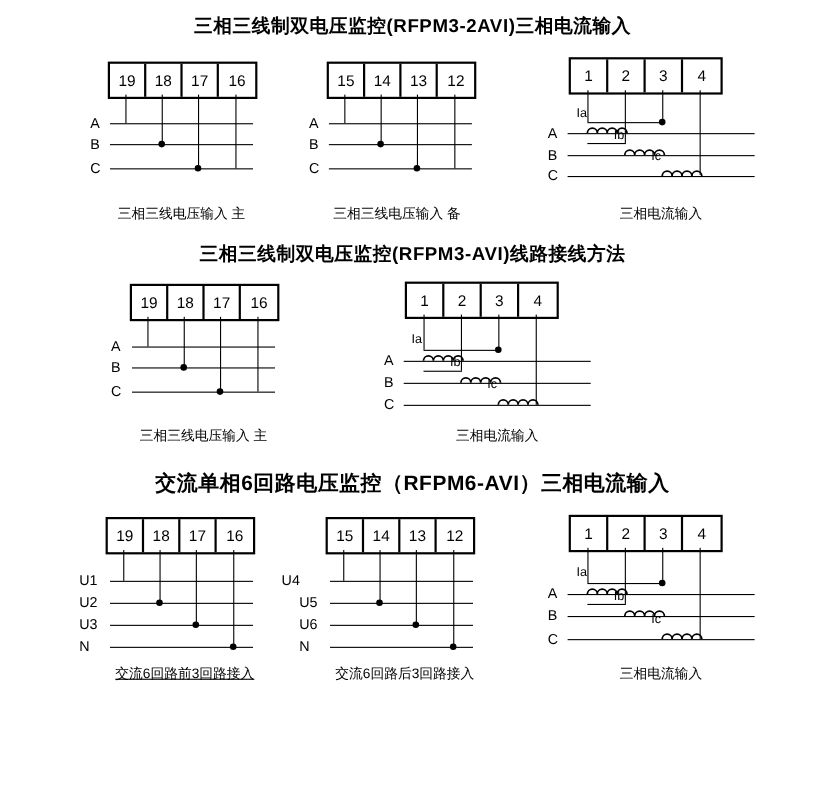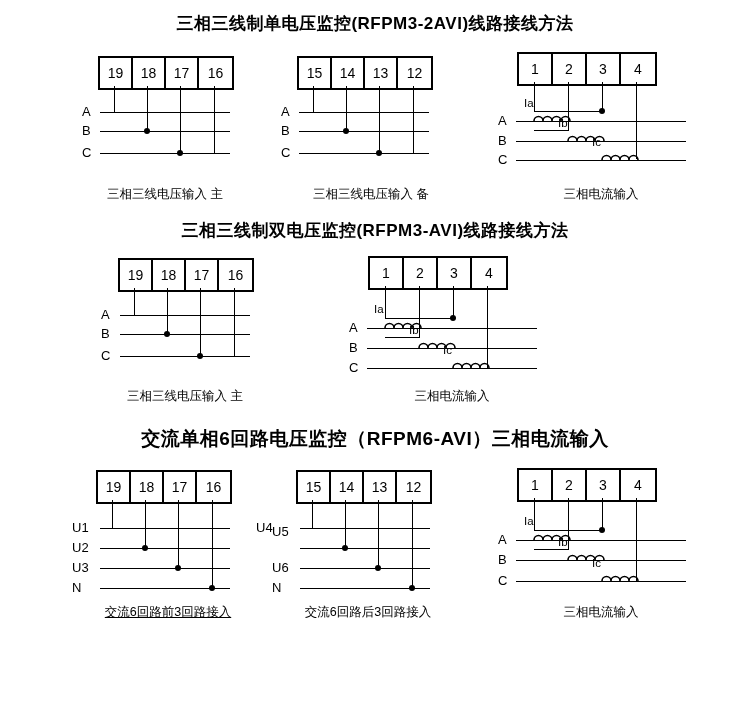--- a/index.html
+++ b/index.html
@@ -85,21 +85,21 @@
     white-space: nowrap;
   }
   svg.coil {
     position: absolute;
     overflow: visible;
   }
 </style>
 </head>
 <body>
 
-<div class="section-title" style="top:12px;">三相三线制单电压监控(RFPM3-2AVI)线路接线方法</div>
+<div class="section-title" style="top:12px;">三相三线制双电压监控(RFPM3-2AVI)三相电流输入</div>
 
 <div class="term-block" style="left:98px; top:56px;">
   <div class="term-cell">19</div>
   <div class="term-cell">18</div>
   <div class="term-cell">17</div>
   <div class="term-cell">16</div>
 </div>
 
 <div class="vline" style="left:114px; top:86px; height:26px;"></div>
 <div class="vline" style="left:147px; top:86px; height:45px;"></div>
@@ -127,21 +127,21 @@
 <div class="vline" style="left:379px; top:86px; height:67px;"></div>
 <div class="vline" style="left:413px; top:86px; height:67px;"></div>
 <div class="hline" style="left:299px; top:112px; width:130px;"></div>
 <div class="hline" style="left:299px; top:131px; width:130px;"></div>
 <div class="hline" style="left:299px; top:153px; width:130px;"></div>
 <div class="dot" style="left:343px; top:128px;"></div>
 <div class="dot" style="left:376px; top:150px;"></div>
 <div class="phase-label" style="left:281px; top:104px;">A</div>
 <div class="phase-label" style="left:281px; top:123px;">B</div>
 <div class="phase-label" style="left:281px; top:145px;">C</div>
-<div class="caption" style="left:286px; top:186px; width:170px;text-align:center;">三相三线电压输入  备</div>
+<div class="caption" style="left:276px; top:186px; width:170px;text-align:center;">三相三线电压输入  备</div>
 
 <div class="term-block" style="left:517px; top:52px;">
   <div class="term-cell w34">1</div>
   <div class="term-cell w34">2</div>
   <div class="term-cell w34">3</div>
   <div class="term-cell w34">4</div>
 </div>
 <div class="vline" style="left:534px; top:82px; height:29px;"></div>
 <div class="vline" style="left:568px; top:82px; height:48px;"></div>
 <div class="vline" style="left:602px; top:82px; height:29px;"></div>
@@ -263,21 +263,21 @@
 <div class="vline" style="left:378px; top:500px; height:68px;"></div>
 <div class="vline" style="left:412px; top:500px; height:88px;"></div>
 <div class="hline" style="left:300px; top:528px; width:130px;"></div>
 <div class="hline" style="left:300px; top:548px; width:130px;"></div>
 <div class="hline" style="left:300px; top:568px; width:130px;"></div>
 <div class="hline" style="left:300px; top:588px; width:130px;"></div>
 <div class="dot" style="left:342px; top:545px;"></div>
 <div class="dot" style="left:375px; top:565px;"></div>
 <div class="dot" style="left:409px; top:585px;"></div>
 <div class="phase-label" style="left:256px; top:520px;">U4</div>
-<div class="phase-label" style="left:272px; top:524px;text-align:center;">U5</div>
+<div class="phase-label" style="left:272px; top:540px;text-align:center;">U5</div>
 <div class="phase-label" style="left:272px; top:560px;">U6</div>
 <div class="phase-label" style="left:272px; top:580px;">N</div>
 <div class="caption" style="left:278px; top:604px; width:180px;">交流6回路后3回路接入</div>
 
 <div class="term-block" style="left:517px; top:468px;">
   <div class="term-cell w34">1</div>
   <div class="term-cell w34">2</div>
   <div class="term-cell w34">3</div>
   <div class="term-cell w34">4</div>
 </div>

